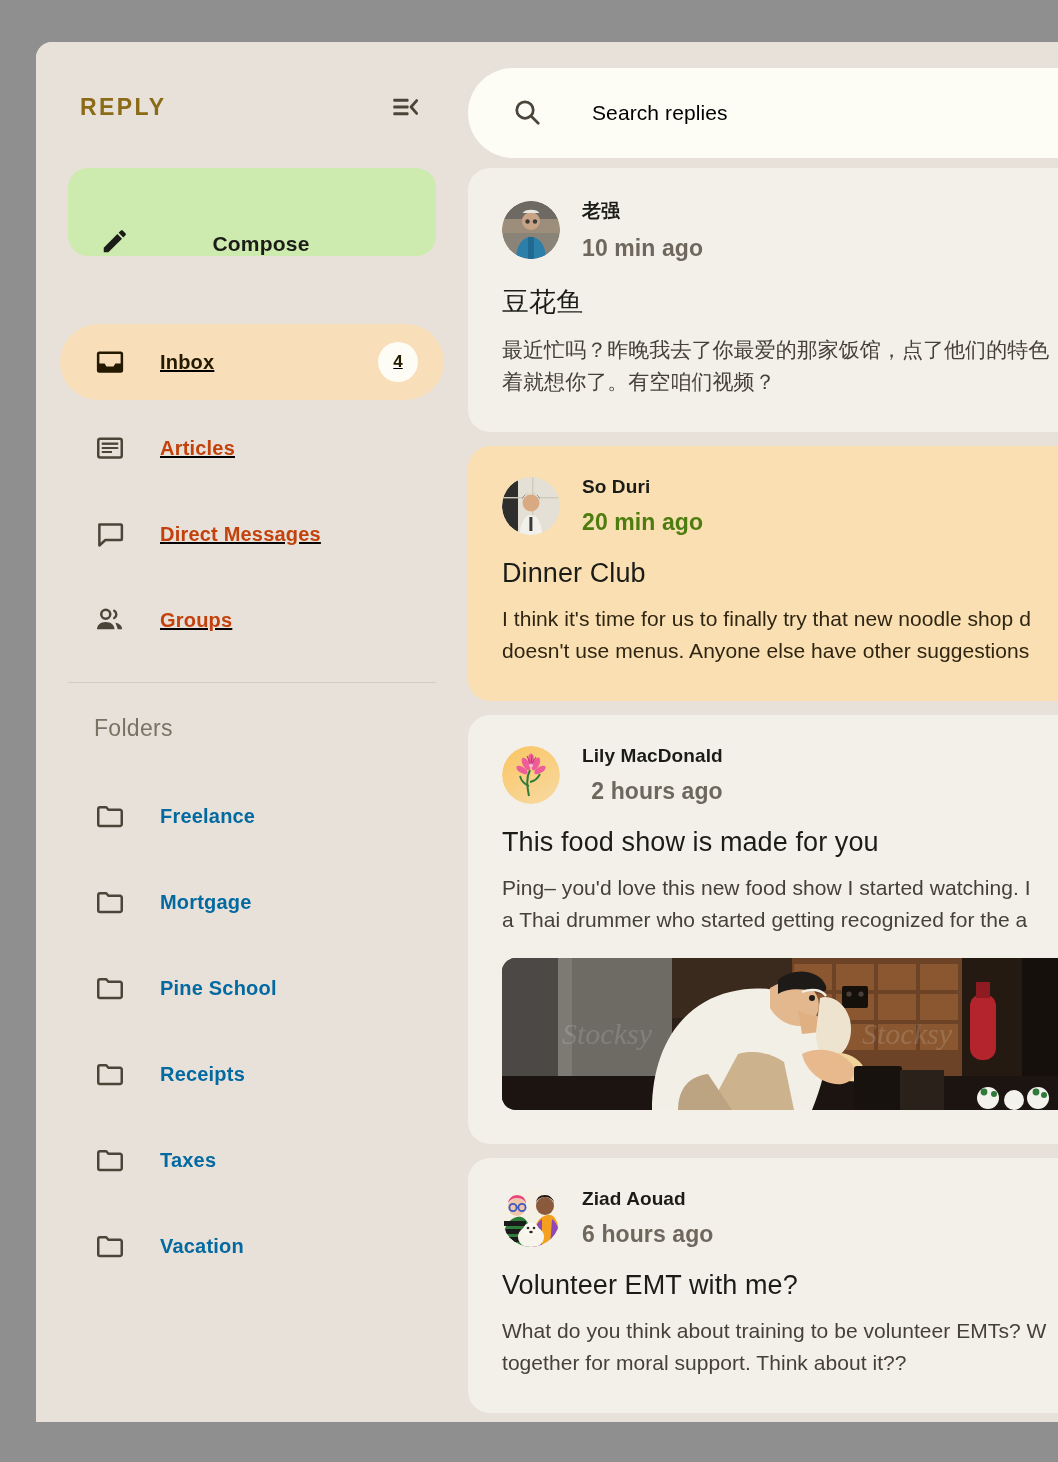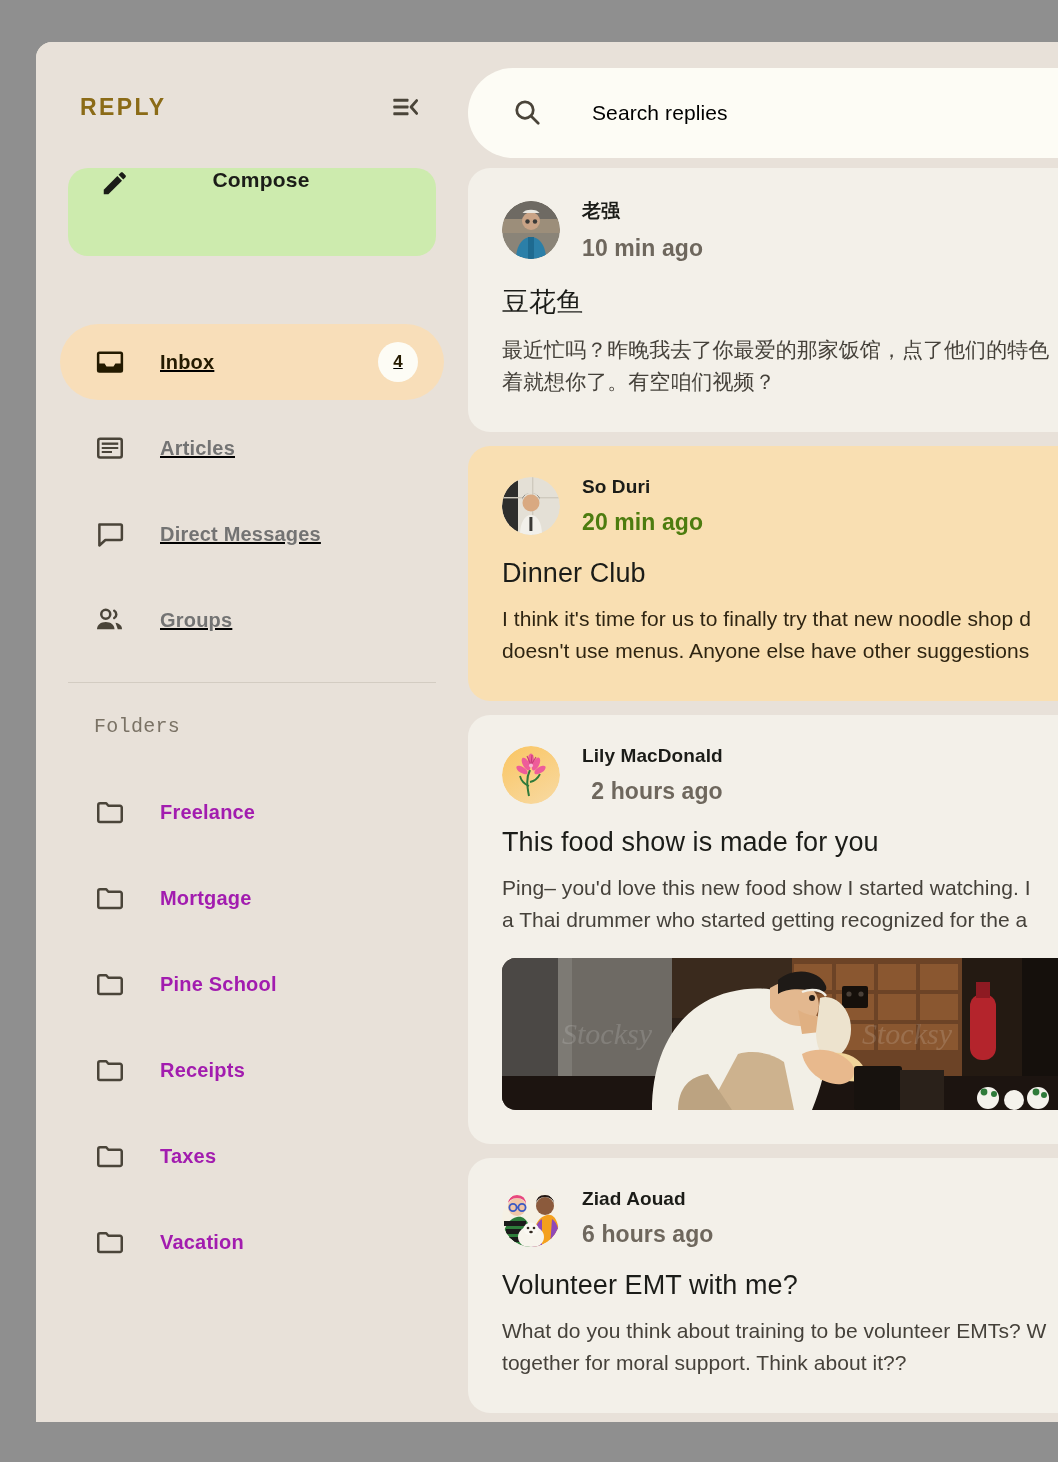--- a/index.html
+++ b/index.html
@@ -54,21 +54,21 @@
     cursor: pointer;
   }
 
   
   .compose-btn {
     margin: 8px 8px 0 8px;
     height: 88px;
     background: #CDEBAE;
     border-radius: 20px;
     display: flex;
-    align-items: flex-start;
+    align-items: flex-end;
     cursor: pointer;
     padding-left: 32px;
   }
   .compose-icon { width: 30px; height: 30px; flex: 0 0 30px; }
   .compose-label {
     flex: 1;
     text-align: center;
     font-size: 21px;
     font-weight: 700;
     color: #1B1C18;
@@ -92,21 +92,21 @@
   .nav-item.active { background: #F8DEB9; }
   .nav-item .n-icon {
     width: 32px; height: 32px;
     flex: 0 0 32px;
     display: flex; align-items: center; justify-content: center;
   }
   .nav-item .n-label {
     margin-left: 34px;
     font-size: 20px;
     font-weight: 700;
-    color: #737373;
+    color: #c2410c;
     letter-spacing: 0.2px;
   }
   .nav-item.active .n-label { color: #241A00; }
   .badge {
     margin-left: auto;
     min-width: 40px; height: 40px;
     border-radius: 20px;
     background: #FDFCF5;
     display: flex; align-items: center; justify-content: center;
     font-size: 17px;
@@ -116,46 +116,45 @@
   }
 
   .divider {
     height: 1px;
     background: #D3CCC2;
     margin: 24px 8px 0 8px;
   }
 
   .folders-label {
     margin: 32px 0 0 34px;
-    font-size: 20px;
+    font-size: 23px;
     font-weight: 400;
     color: #7A7265;
     letter-spacing: 0.3px;
-    font-family: Liberation Mono, monospace;
   }
 
   .folder-list { margin-top: 36px; }
   .folder-item {
     height: 76px;
     display: flex;
     align-items: center;
     padding: 0 26px 0 34px;
     border-radius: 38px;
     cursor: pointer;
     margin-bottom: 10px;
   }
   .folder-item .f-icon {
     width: 32px; height: 32px; flex: 0 0 32px;
     display: flex; align-items: center; justify-content: center;
   }
   .folder-item .f-label {
     margin-left: 34px;
     font-size: 20px;
     font-weight: 700;
-    color: #a21caf;
+    color: #0369a1;
     letter-spacing: 0.2px;
   }
 
   
   #main {
     flex: 1;
     position: relative;
     overflow: hidden;
   }
 

